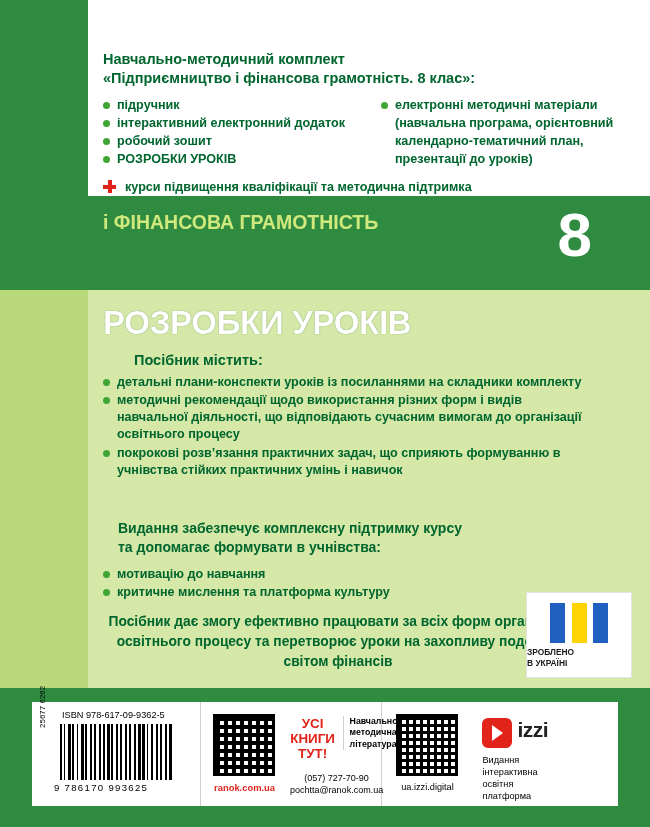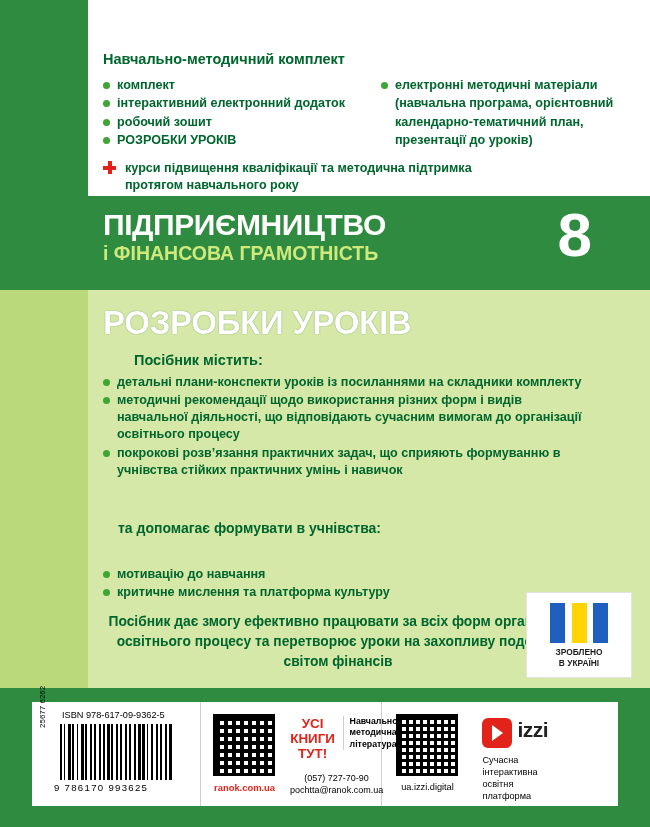--- a/index.html
+++ b/index.html
@@ -245,21 +245,21 @@
   .badge-bars i {
     display: block;
     width: 15px; height: 40px;
   }
   .badge-bars i.b { background: #1f5fbf; }
   .badge-bars i.y { background: #ffd400; }
   .badge-text {
     position: absolute;
     left: 0; right: 0;
     top: 54px;
-    text-align: center;
+    text-align: left;
     color: #1b1b1b;
     font-size: 8.4px;
     font-weight: bold;
     line-height: 1.25;
   }
 
   
   .bottom-area {
     position: absolute;
     left: 0; top: 688px;
@@ -442,25 +442,26 @@
 </head>
 <body>
 
 <div class="page">
 
   <div class="top-area">
     <div class="left-green-bar"></div>
     <div class="top-content">
       <div class="kit-title">
         <div>Навчально-методичний комплект</div>
+        <div>«Підприємництво і фінансова грамотність. 8 клас»:</div>
       </div>
       <div class="cols">
         <div class="col-left">
           <ul class="bullets">
-            <li><span class="bul"></span><span>комплект</span></li>
+            <li><span class="bul"></span><span>підручник</span></li>
             <li><span class="bul"></span><span>інтерактивний електронний додаток</span></li>
             <li><span class="bul"></span><span>робочий зошит</span></li>
             <li class="strong-item"><span class="bul"></span><span>РОЗРОБКИ УРОКІВ</span></li>
           </ul>
         </div>
         <div class="col-right">
           <ul class="bullets">
             <li><span class="bul"></span><span>електронні методичні матеріали</span></li>
             <li style="padding-left:14px;"><span>(навчальна програма, орієнтовний</span></li>
             <li style="padding-left:14px;"><span>календарно-тематичний план,</span></li>
@@ -471,36 +472,36 @@
       <div class="plus-row">
         <span class="plus-mark"></span>
         <div>курси підвищення кваліфікації та методична підтримка</div>
         <div>протягом навчального року</div>
       </div>
     </div>
   </div>
 
   <div class="title-band">
     <div class="inner">
-      <div class="main-title">ПІДПРИЄМНИЦТВО</div>
       <div class="sub-title">і ФІНАНСОВА ГРАМОТНІСТЬ</div>
     </div>
     <div class="grade-num">8</div>
   </div>
 
   <div class="body-area">
     <div class="body-left-strip"></div>
     <div class="rozrobky">РОЗРОБКИ УРОКІВ</div>
     <div class="contains-head">Посібник містить:</div>
     <ul class="bullets body-list">
       <li><span class="bul"></span><span>детальні плани-конспекти уроків із посиланнями на складники комплекту</span></li>
       <li><span class="bul"></span><span>методичні рекомендації щодо використання різних форм і видів навчальної діяльності, що відповідають сучасним вимогам до організації освітнього процесу</span></li>
       <li><span class="bul"></span><span>покрокові розв’язання практичних задач, що сприяють формуванню в учнівства стійких практичних умінь і навичок</span></li>
     </ul>
     <div class="support-head">
+      <div>Видання забезпечує комплексну підтримку курсу</div>
       <div>та допомагає формувати в учнівства:</div>
     </div>
     <ul class="bullets body-list2">
       <li><span class="bul"></span><span>мотивацію до навчання</span></li>
       <li><span class="bul"></span><span>критичне мислення та платформа культуру</span></li>
     </ul>
     <div class="closing">Посібник дає змогу ефективно працювати за всіх форм організації освітнього процесу та перетворює уроки на захопливу подорож світом фінансів</div>
 
     <div class="made-badge">
       <div class="badge-bars">
@@ -545,21 +546,21 @@
       </div>
 
       <div class="cell cell-izzi">
         <div class="qr2"></div>
         <div class="qr2-label">ua.izzi.digital</div>
         <div class="izzi-logo">
           <span class="izzi-square"></span>
           <span class="izzi-word">izzi</span>
         </div>
         <div class="izzi-text">
-          <div>Сучасна</div>
+          <div>Видання</div>
           <div>інтерактивна</div>
           <div>освітня</div>
           <div>платформа</div>
         </div>
       </div>
 
     </div>
   </div>
 
 </div>

